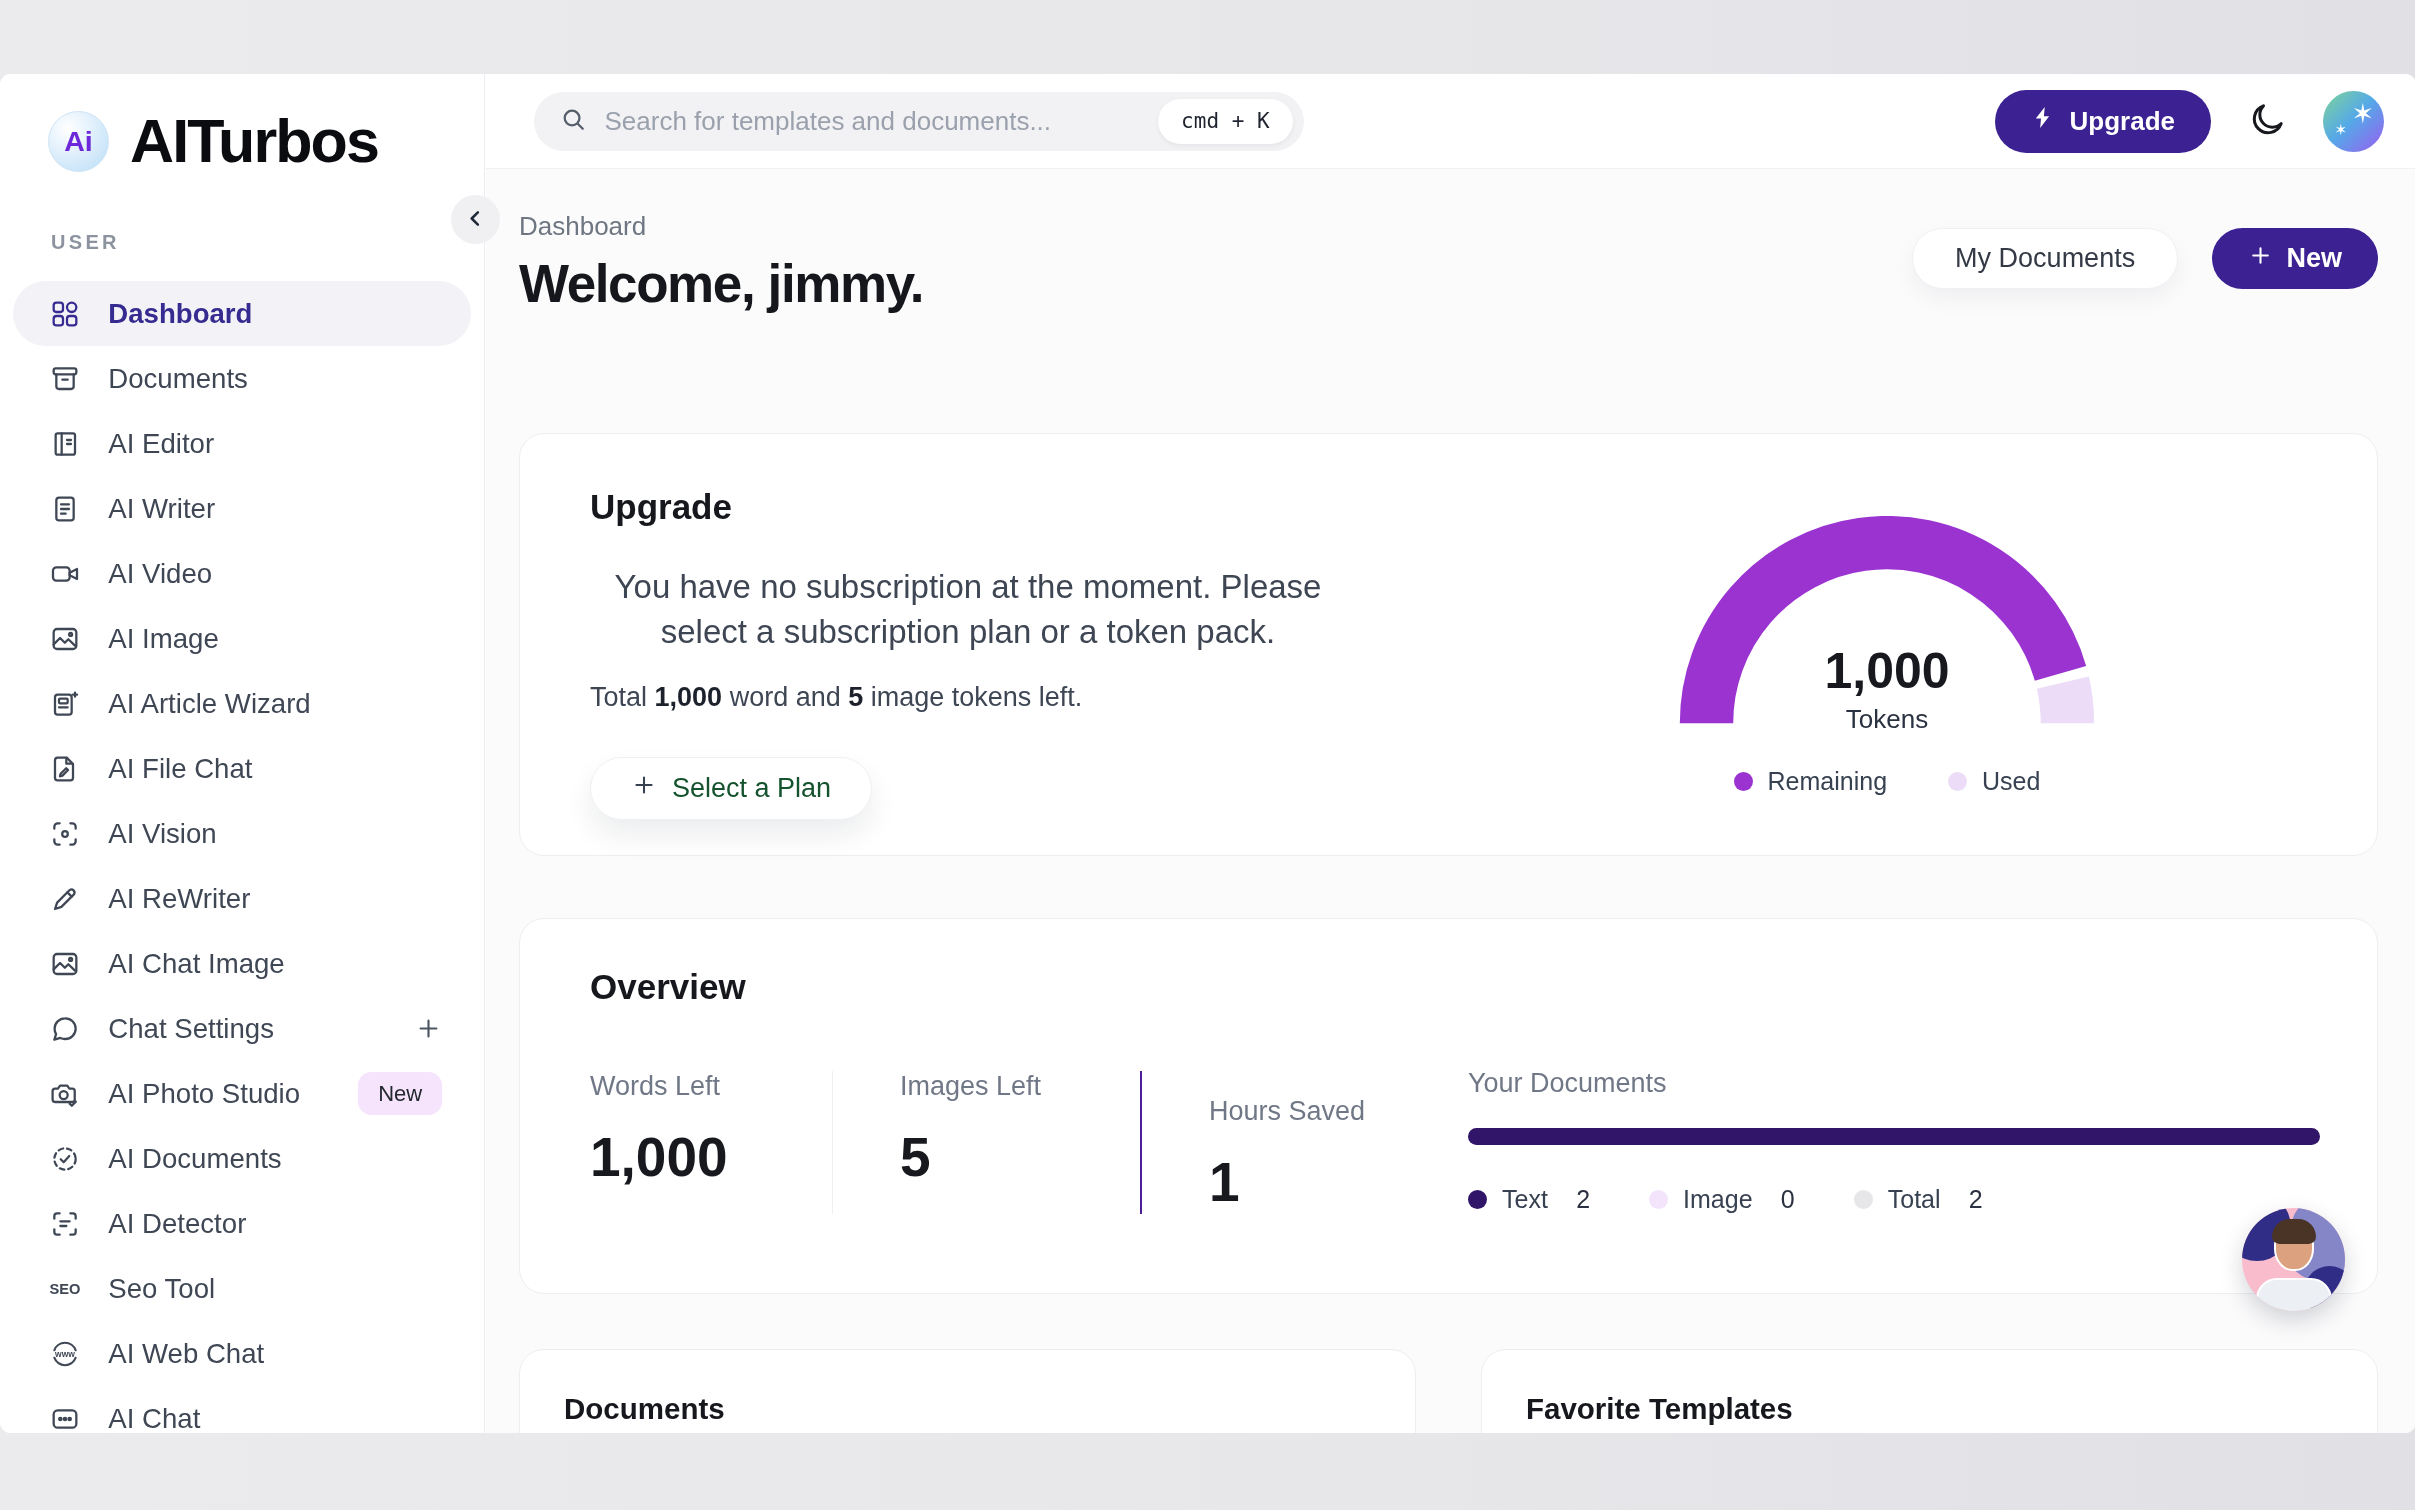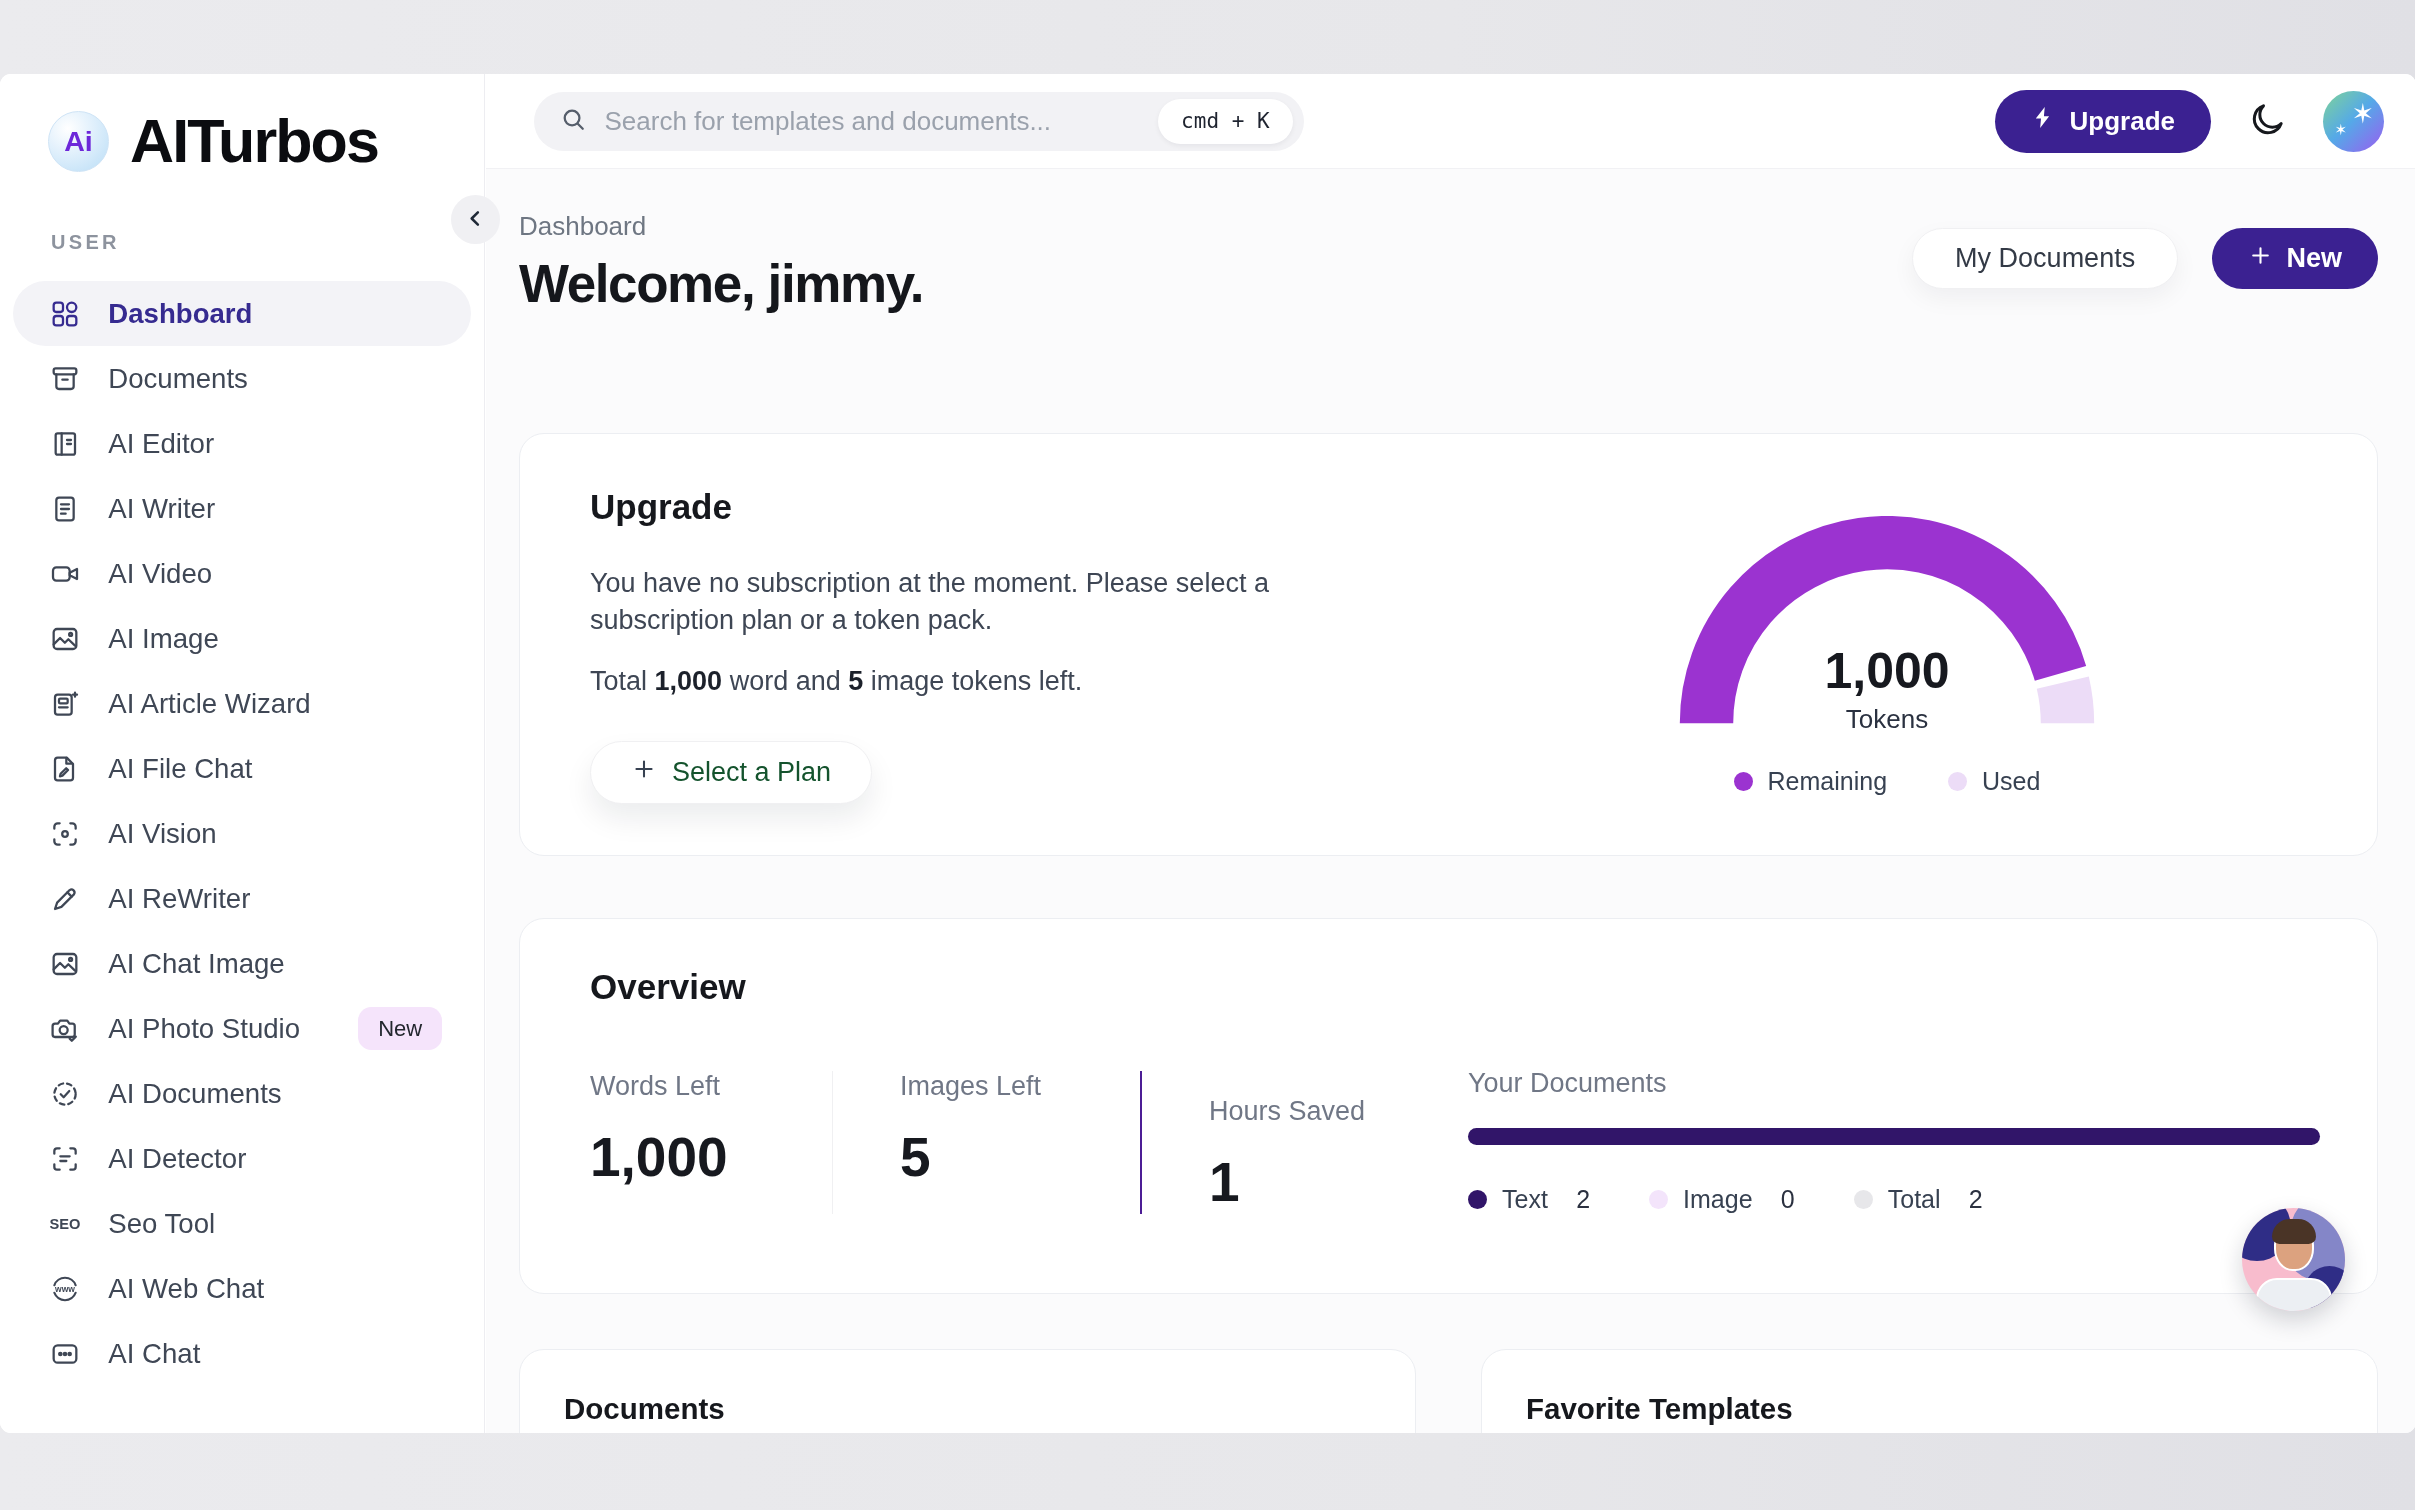--- a/index.html
+++ b/index.html
@@ -65,21 +65,21 @@
   .page-actions { position:absolute; top:59px; right:38px; display:flex; align-items:center; gap:34px; }
   .pill-plain.small { height:61px; font-size:27px; color:#333a46; }
   .btn-purple.small { height:61px; font-size:27px; }
 
   .card { background:#fff; border:1px solid #eceef2; border-radius:25px; }
 
   
   .upgrade-card { margin-top:119px; height:423px; display:flex; padding:53px 67px 53px 70px; }
   .card-title { font-size:35px; font-weight:800; color:#16181d; }
   .upgrade-left { flex:1; }
-  .upgrade-desc { margin-top:38px; font-size:27px; line-height:1.34; color:#3e4654; max-width:756px; }
+  .upgrade-desc { margin-top:38px; font-size:33px; line-height:1.34; color:#3e4654; max-width:756px;text-align:center; }
   .upgrade-total { margin-top:28.5px; font-size:27px; color:#3e4654; }
   .upgrade-total b { color:#1c212b; }
   .btn-white { margin-top:44px; height:63px; display:inline-flex; align-items:center; gap:15px; padding:0 40px;
     background:#fff; border:1px solid #f0f0f2; border-radius:950px; font-size:27px; color:#14532d;
     box-shadow:0 15px 28.5px rgba(16,24,40,.08); cursor:pointer; }
   .btn-white svg { width:26px; height:26px; color:#374151; }
 
   .gauge-col { width:428px; margin-right:209px; margin-left:auto; padding-top:28.5px; display:flex; flex-direction:column; align-items:center; flex:0 0 auto; }
   .gauge-wrap { position:relative; width:428px; height:221px; }
   .gauge-center { position:absolute; left:0; right:0; bottom:1.9px; text-align:center; }
@@ -257,20 +257,33 @@
           <span class="nav-icon">
             <svg viewBox="0 0 24 24" fill="none" stroke="currentColor" stroke-width="1.7" stroke-linecap="round" stroke-linejoin="round">
                 <rect x="3.5" y="4.5" width="17" height="15" rx="2.5"></rect>
                 <circle cx="16.2" cy="8.6" r="1.1"></circle>
                 <path d="M3.5 16l4.8-4.8 3.6 3.6 2.6-2.6 5 4.8"></path>
               </svg>
           </span>
           <span class="nav-label">AI Chat Image</span>
         </div>
 
+        <div class="nav-item">
+          <span class="nav-icon">
+            <svg viewBox="0 0 24 24" fill="none" stroke="currentColor" stroke-width="1.7" stroke-linecap="round" stroke-linejoin="round">
+                <path d="M20 11.8a7.8 7.8 0 0 1-8 7.7 8.6 8.6 0 0 1-3.5-.8L4 20l1.3-4.2a7.5 7.5 0 0 1-1.1-4A7.8 7.8 0 0 1 12 4a7.8 7.8 0 0 1 8 7.8z"></path>
+              </svg>
+          </span>
+          <span class="nav-label">Chat Settings</span>
+          <span class="nav-plus">
+            <svg viewBox="0 0 24 24" fill="none" stroke="currentColor" stroke-width="1.9" stroke-linecap="round">
+                <path d="M12 5v14M5 12h14"></path>
+              </svg>
+          </span>
+        </div>
 
         <div class="nav-item">
           <span class="nav-icon">
             <svg viewBox="0 0 24 24" fill="none" stroke="currentColor" stroke-width="1.7" stroke-linecap="round" stroke-linejoin="round">
                 <path d="M4.5 8h2.2l1.6-2.3h5.4L15.3 8h2.2A1.8 1.8 0 0 1 19.3 9.8v6.4a1.8 1.8 0 0 1-1.8 1.8H4.5a1.8 1.8 0 0 1-1.8-1.8V9.8A1.8 1.8 0 0 1 4.5 8z"></path>
                 <circle cx="11" cy="12.8" r="3"></circle>
                 <path d="M15.5 19.2l1.6 1.6 3-3.1"></path>
               </svg>
           </span>
           <span class="nav-label">AI Photo Studio</span>

